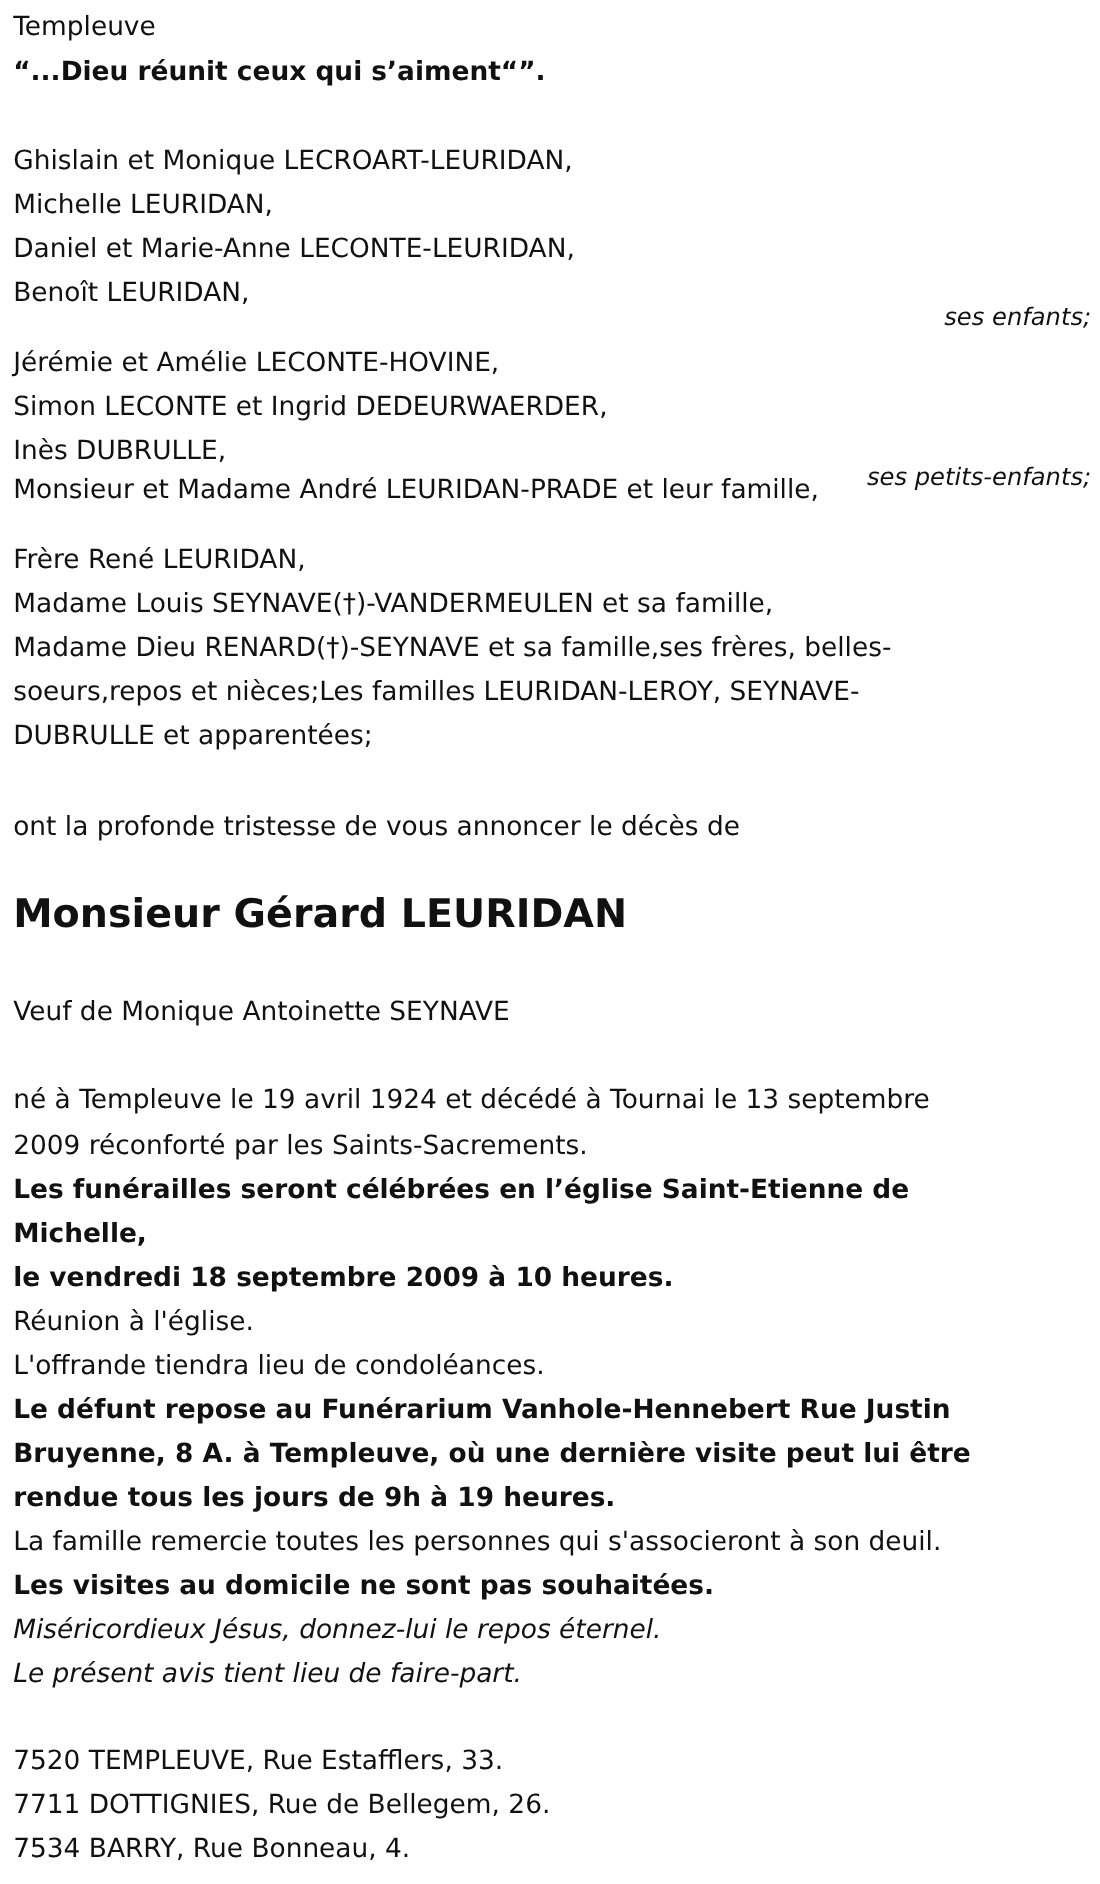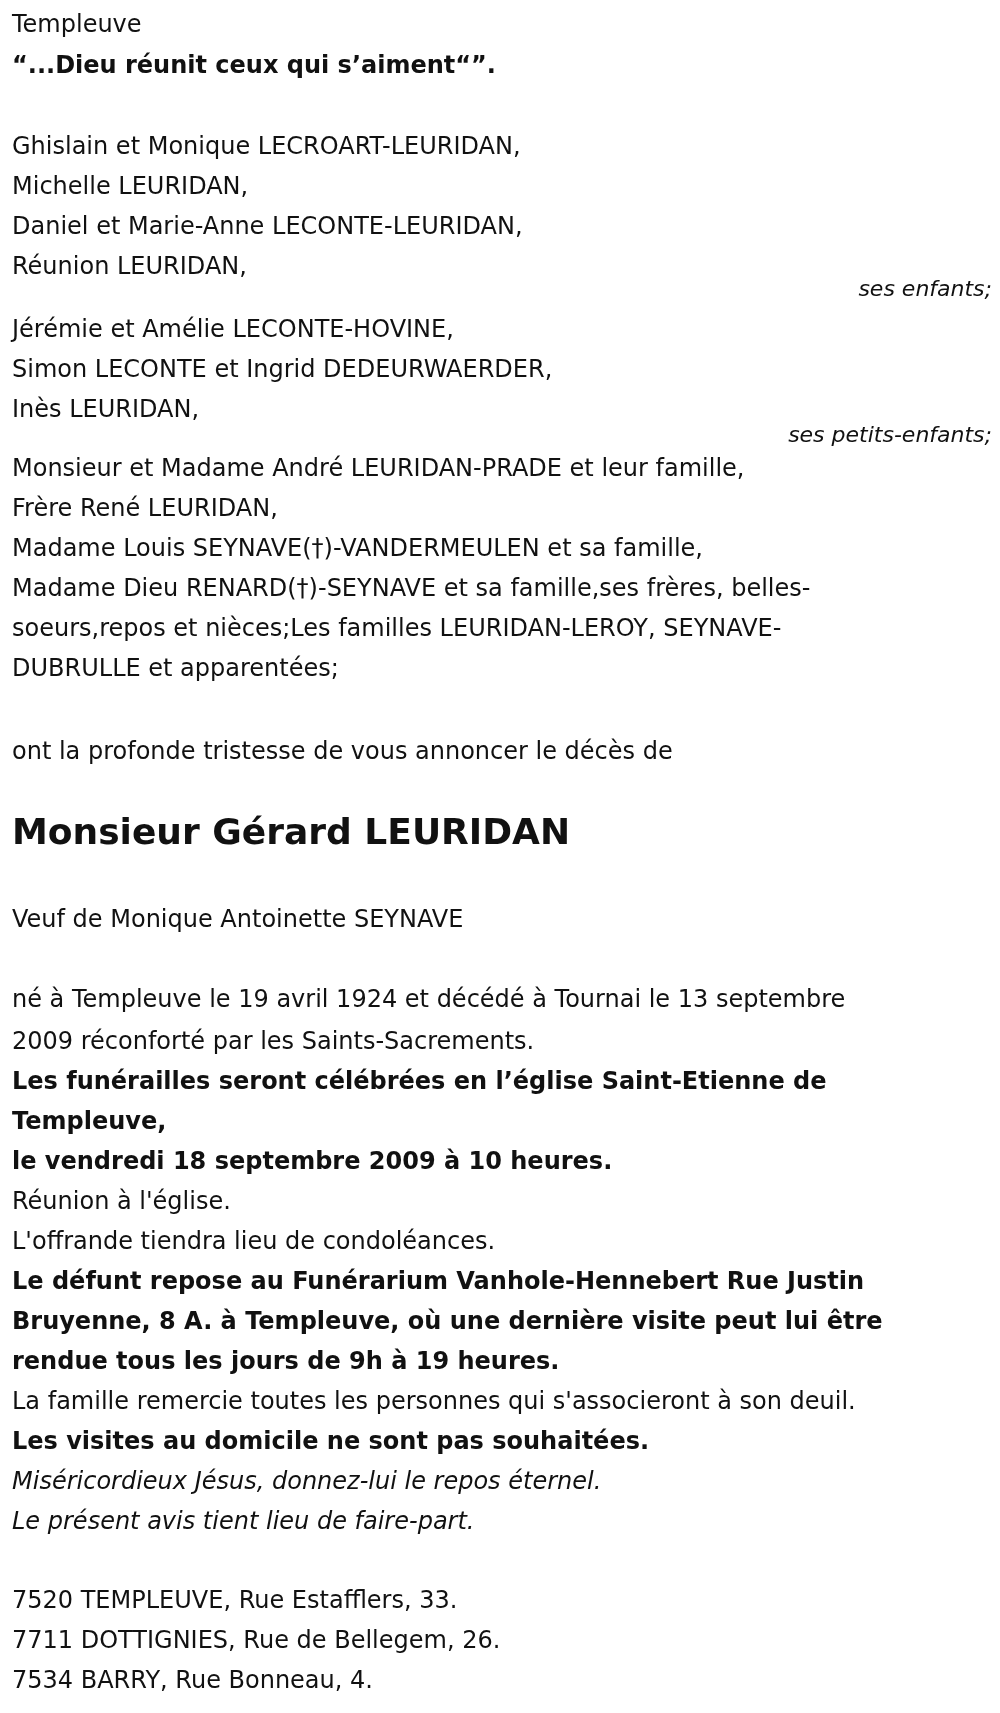--- a/index.html
+++ b/index.html
@@ -18,50 +18,50 @@
 <body>
 
 <div class="doc">
   <div class="line" style="top:9px">Templeuve</div>
   <div class="line bold" style="top:50px">“...Dieu réunit ceux qui s’aiment“”.</div>
 
   <div>
     <div class="line" style="top:131px">Ghislain et Monique LECROART-LEURIDAN,</div>
     <div class="line" style="top:171px">Michelle LEURIDAN,</div>
     <div class="line" style="top:211px">Daniel et Marie-Anne LECONTE-LEURIDAN,</div>
-    <div class="line" style="top:251px">Réunion LEURIDAN,</div>
+    <div class="line" style="top:251px">Benoît LEURIDAN,</div>
     <div class="line italic right" style="top:274px">ses enfants;</div>
   </div>
 
   <div>
     <div class="line" style="top:314px">Jérémie et Amélie LECONTE-HOVINE,</div>
     <div class="line" style="top:354px">Simon LECONTE et Ingrid DEDEURWAERDER,</div>
-    <div class="line" style="top:394px">Inès LEURIDAN,</div>
+    <div class="line" style="top:394px">Inès DUBRULLE,</div>
     <div class="line italic right" style="top:420px">ses petits-enfants;</div>
   </div>
 
   <div>
-    <div class="line" style="top:453px">Monsieur et Madame André LEURIDAN-PRADE et leur famille,</div>
+    <div class="line" style="top:430px">Monsieur et Madame André LEURIDAN-PRADE et leur famille,</div>
     <div class="line" style="top:493px">Frère René LEURIDAN,</div>
     <div class="line" style="top:533px">Madame Louis SEYNAVE(†)-VANDERMEULEN et sa famille,</div>
     <div class="line" style="top:573px">Madame Dieu RENARD(†)-SEYNAVE et sa famille,ses frères, belles-</div>
     <div class="line" style="top:613px">soeurs,repos et nièces;Les familles LEURIDAN-LEROY, SEYNAVE-</div>
     <div class="line" style="top:653px">DUBRULLE et apparentées;</div>
   </div>
 
   <div class="line" style="top:736px">ont la profonde tristesse de vous annoncer le décès de</div>
 
   <div class="line title" style="top:810px">Monsieur Gérard LEURIDAN</div>
   <div class="line" style="top:904px">Veuf de Monique Antoinette SEYNAVE</div>
 
   <div>
     <div class="line" style="top:984px">né à Templeuve le 19 avril 1924 et décédé à Tournai le 13 septembre</div>
     <div class="line" style="top:1026px">2009 réconforté par les Saints-Sacrements.</div>
     <div class="line bold" style="top:1066px">Les funérailles seront célébrées en l’église Saint-Etienne de</div>
-    <div class="line bold" style="top:1106px">Templeuve,</div>
+    <div class="line bold" style="top:1106px">Michelle,</div>
     <div class="line bold" style="top:1146px">le vendredi 18 septembre 2009 à 10 heures.</div>
     <div class="line" style="top:1186px">Réunion à l'église.</div>
     <div class="line" style="top:1226px">L'offrande tiendra lieu de condoléances.</div>
     <div class="line bold" style="top:1266px">Le défunt repose au Funérarium Vanhole-Hennebert Rue Justin</div>
     <div class="line bold" style="top:1306px">Bruyenne, 8 A. à Templeuve, où une dernière visite peut lui être</div>
     <div class="line bold" style="top:1346px">rendue tous les jours de 9h à 19 heures.</div>
     <div class="line" style="top:1386px">La famille remercie toutes les personnes qui s'associeront à son deuil.</div>
     <div class="line bold" style="top:1426px">Les visites au domicile ne sont pas souhaitées.</div>
     <div class="line italic" style="top:1466px">Miséricordieux Jésus, donnez-lui le repos éternel.</div>
     <div class="line italic" style="top:1506px">Le présent avis tient lieu de faire-part.</div>

